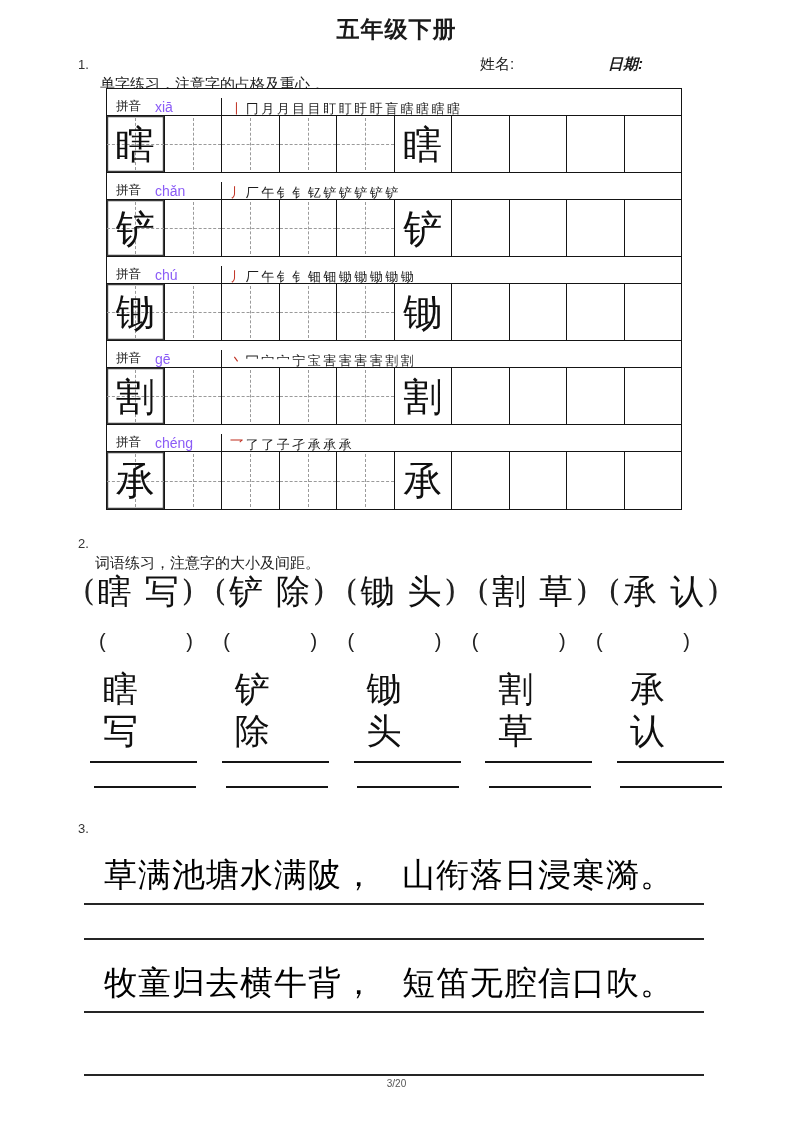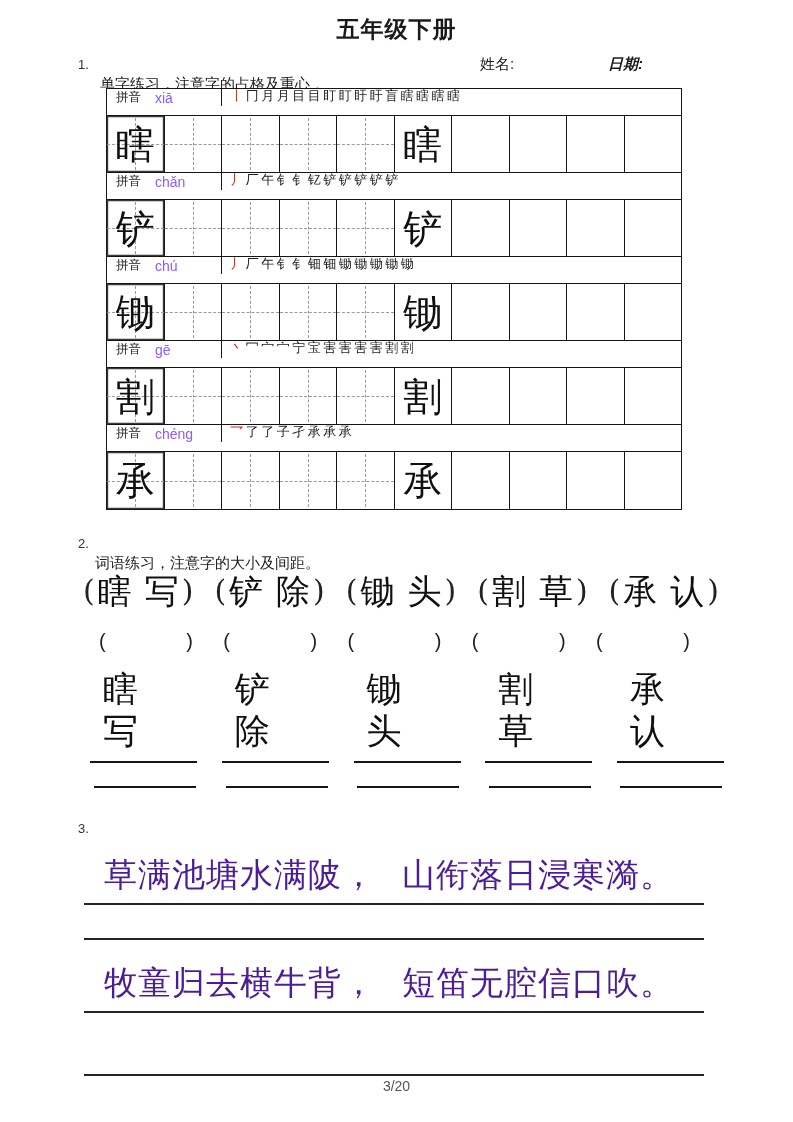--- a/index.html
+++ b/index.html
@@ -20,21 +20,21 @@
   .sec-num  { position:absolute; left:78px; top:2px; font-size:13px; color:#333; }
   .sec-txt  { position:absolute; left:100px; top:0; font-size:15px;margin-top:20px; }
   .name-lbl { position:absolute; left:480px; top:0; font-size:15px; font-weight:400; }
   .date-lbl { position:absolute; left:608px; top:0; font-size:15px; font-weight:700;font-style:italic; }
 
   
   .grid {
     position:absolute; left:106px; top:88px; width:576px;
     border:1.5px solid #151515; background:#fff;
   }
-  .prow { height:27px; display:flex; align-items:flex-start; border-bottom:1px solid #151515; }
+  .prow { height:27px; display:flex; align-items:flex-end; border-bottom:1px solid #151515; }
   .plabel-cell {
     width:115px; flex:0 0 115px; display:flex; align-items:center;
     gap:14px; padding-left:9px; border-right:1px solid #151515;
   }
   .plabel { font-size:12.5px; color:#222; }
   .pin    { font-size:14px; color:#8b5cf6; }
   .strokes { flex:1; display:flex; align-items:center; padding-left:7px; overflow:hidden; }
   .stroke-step {
     width:15.5px; text-align:center; font-size:13px; line-height:1;
     color:#1c1c1c; font-family:"DejaVu Serif", serif;
@@ -88,28 +88,28 @@
 
   .bl-row {
     position:absolute; top:786px; left:94px; width:628px;
     display:flex; justify-content:space-between;
   }
   .bline { width:102px; height:2px; background:#151515; }
 
   
   .sentence {
     position:absolute; left:104px; font-size:33px; line-height:1.3;
-    color:#4c1d95; letter-spacing:1px; white-space:nowrap;
+    color:#000000; letter-spacing:1px; white-space:nowrap;
   }
   .clause-gap { display:inline-block; width:26px; }
   .sline { position:absolute; left:84px; width:620px; height:2px; background:#252525; }
 
   .footer {
     position:absolute; top:1078px; left:0; right:0;
-    text-align:center; font-size:14px; color:#555;
+    text-align:center; font-size:10px; color:#555;
   }
 </style>
 </head>
 <body>
 
 <div class="page">
 
   <div class="page-title">五年级下册</div>
 
   <div class="sec-head" style="top:55px;">

